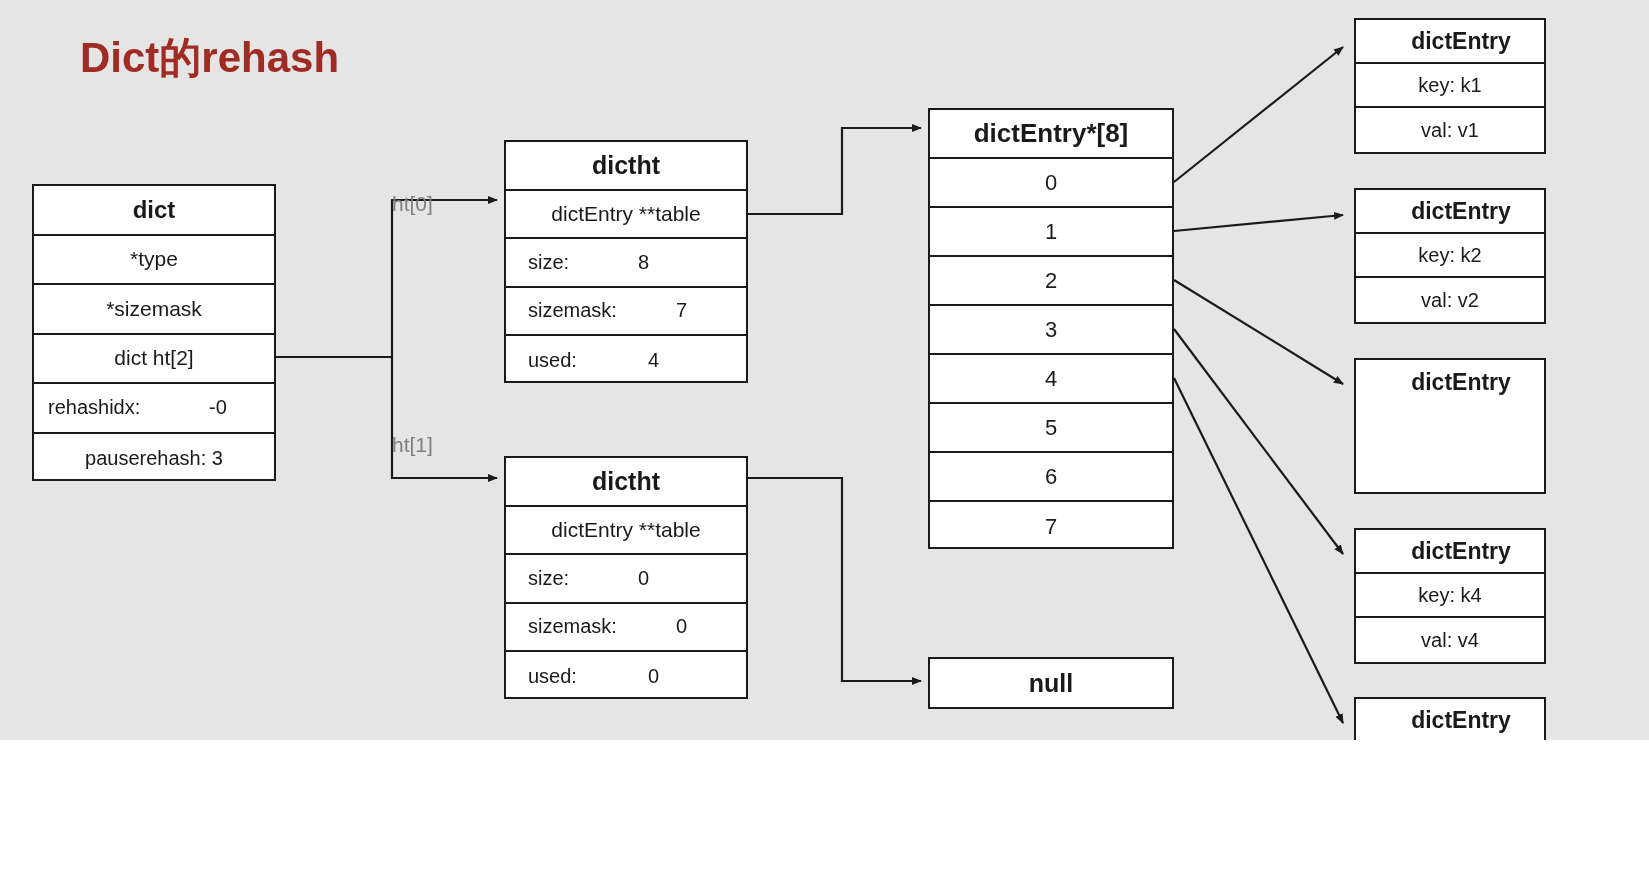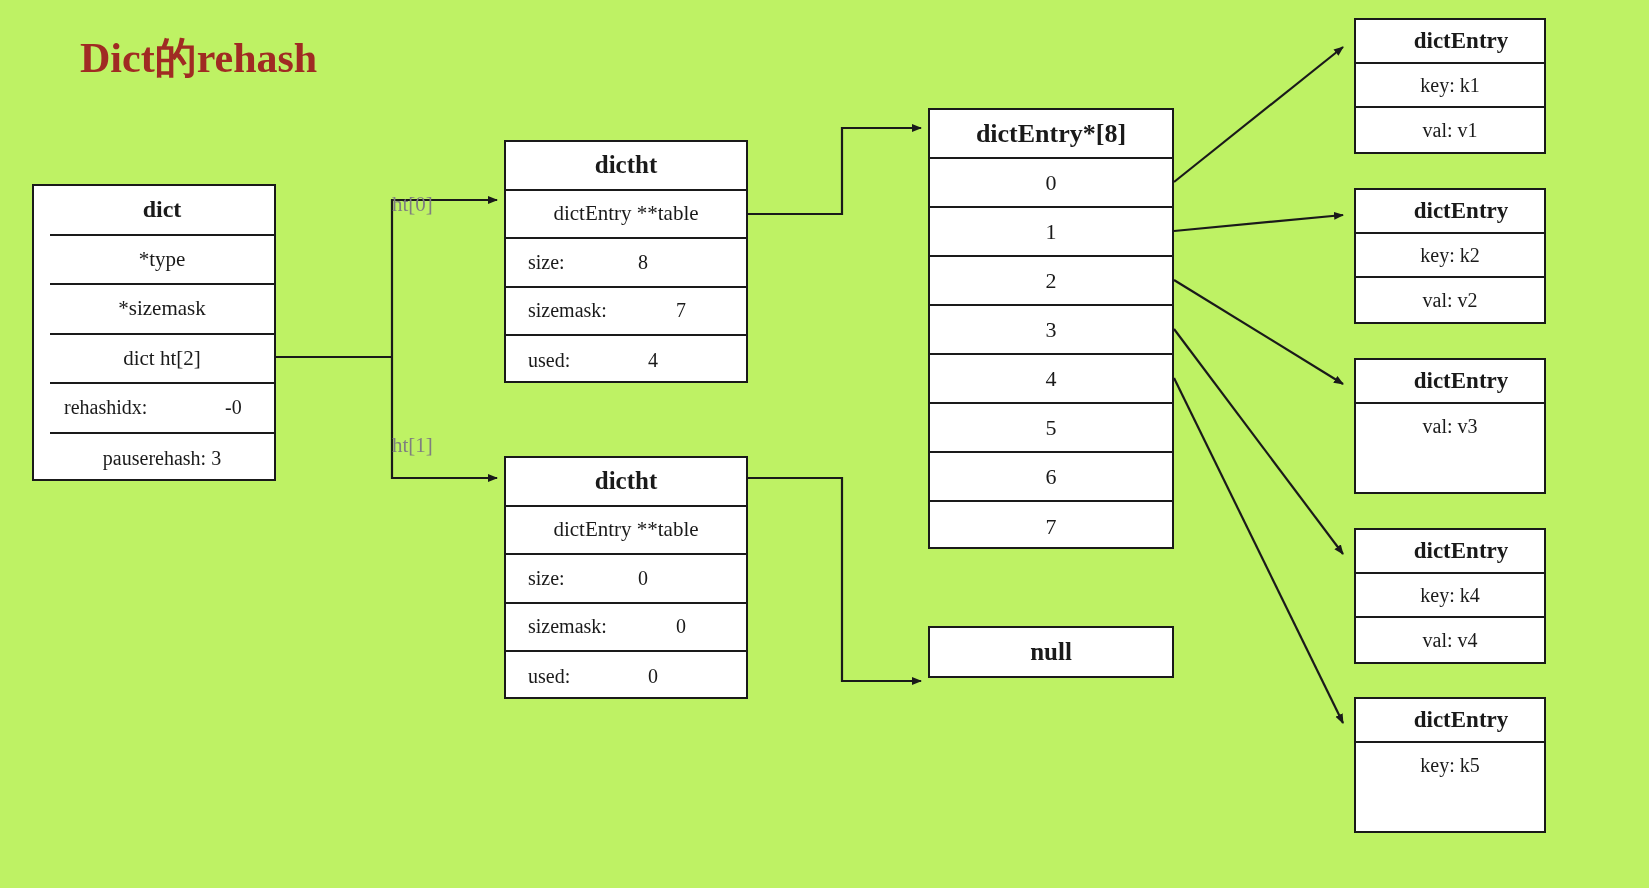--- a/index.html
+++ b/index.html
@@ -3,23 +3,23 @@
 <meta charset="utf-8">
 <style>
   html, body {
     margin: 0;
     padding: 0;
     background: #ffffff;
   }
   #canvas {
     position: relative;
     width: 1649px;
-    height: 888px;
-    background: #bef264;
-    font-family: Liberation Serif, serif;
+    height: 740px;
+    background: #e5e5e5;
+    font-family: Liberation Sans, sans-serif;
     overflow: hidden;
   }
   #svg-layer {
     position: absolute;
     left: 0; top: 0;
     width: 1649px;
     height: 888px;
     pointer-events: none;
   }
   .title {
@@ -56,42 +56,42 @@
     justify-content: flex-start;
   }
   .row.kv .k {
     margin-left: 22px;
   }
   .row.kv .v {
     position: absolute;
   }
   
   #dict-box { left: 32px; top: 184px; width: 244px; height: 297px; }
-  #dict-box .row { height: 49.5px; font-size: 21px; margin-left: 16px; }
+  #dict-box .row { height: 49.5px; font-size: 21px; }
   #dict-box .row.head { font-size: 24px; }
   #dict-box .row.kv .k { margin-left: 14px; font-size: 20px; }
   #dict-box .row.kv .v { left: 175px; font-size: 20px; }
   #dict-box .row.pause { justify-content: center; font-size: 20px; }
 
   
   .dictht { width: 244px; height: 243px; }
   #dictht0 { left: 504px; top: 140px; }
   #dictht1 { left: 504px; top: 456px; }
   .dictht .row { height: 48.5px; font-size: 21px; }
   .dictht .row.head { font-size: 25px; }
   .dictht .row.kv .k { margin-left: 22px; font-size: 20px; }
   .dictht .row.kv .v { left: 132px; font-size: 20px; }
 
   
   #array-box { left: 928px; top: 108px; width: 246px; height: 441px; }
   #array-box .row { height: 49px; font-size: 22px; }
   #array-box .row.head { font-size: 26px; }
 
   
-  #null-box { left: 928px; top: 626px; width: 246px; height: 52px; }
+  #null-box { left: 928px; top: 657px; width: 246px; height: 52px; }
   #null-box .row { height: 100%; font-size: 25px; font-weight: bold; }
 
   
   .entry { width: 192px; height: 136px; }
   .entry .row { height: 44px; font-size: 20px; }
   .entry .row.head { font-size: 23px; padding-left: 22px; }
   #entry1 { left: 1354px; top: 18px; }
   #entry2 { left: 1354px; top: 188px; }
   #entry3 { left: 1354px; top: 358px; }
   #entry4 { left: 1354px; top: 528px; }
@@ -208,21 +208,20 @@
     <div class="row">key: k1</div>
     <div class="row">val: v1</div>
   </div>
   <div class="box entry" id="entry2">
     <div class="row head">dictEntry</div>
     <div class="row">key: k2</div>
     <div class="row">val: v2</div>
   </div>
   <div class="box entry" id="entry3">
     <div class="row head">dictEntry</div>
-    <div class="row">val: v3</div>
   </div>
   <div class="box entry" id="entry4">
     <div class="row head">dictEntry</div>
     <div class="row">key: k4</div>
     <div class="row">val: v4</div>
   </div>
   <div class="box entry" id="entry5">
     <div class="row head">dictEntry</div>
     <div class="row">key: k5</div>
   </div>

